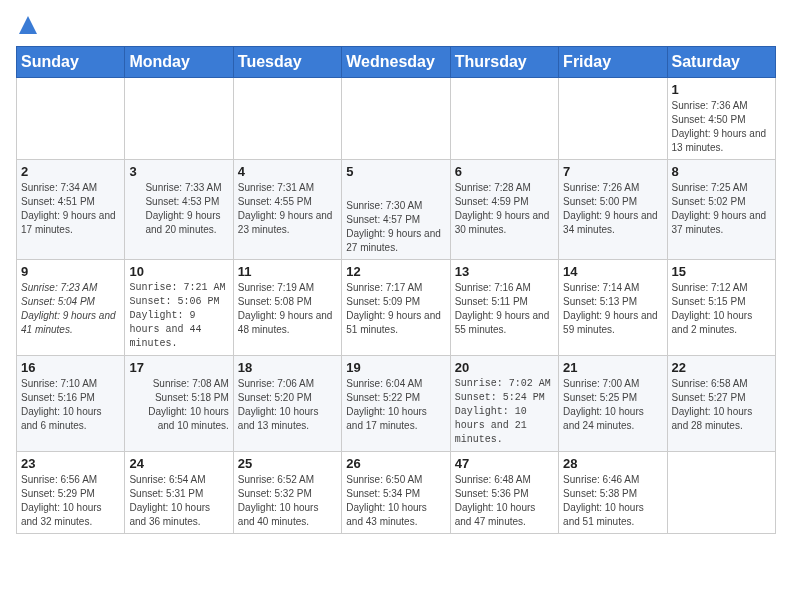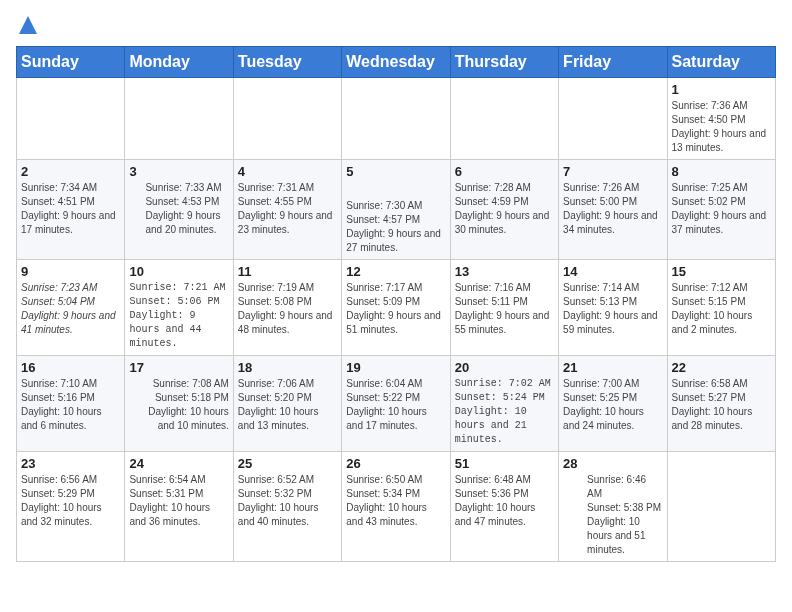--- a/index.html
+++ b/index.html
@@ -284,27 +284,27 @@
 Sunset: 5:32 PM
 Daylight: 10 hours and 40 minutes.</div>
         </td>
         <td>
           <span class="day-number">26</span>
           <div class="day-info" style="white-space: pre-line;">Sunrise: 6:50 AM
 Sunset: 5:34 PM
 Daylight: 10 hours and 43 minutes.</div>
         </td>
         <td>
-          <span class="day-number">51</span>
+          <span class="day-number">47</span>
           <div class="day-info" style="white-space: pre-line;">Sunrise: 6:48 AM
 Sunset: 5:36 PM
 Daylight: 10 hours and 47 minutes.</div>
         </td>
         <td>
           <span class="day-number">28</span>
-          <div class="day-info" style="white-space: pre-line; margin-left: 24px;">Sunrise: 6:46 AM
+          <div class="day-info" style="white-space: pre-line;">Sunrise: 6:46 AM
 Sunset: 5:38 PM
 Daylight: 10 hours and 51 minutes.</div>
         </td>
         <td class="empty-cell"></td>
       </tr>
     </tbody>
 </table>
 
 </body></html>

